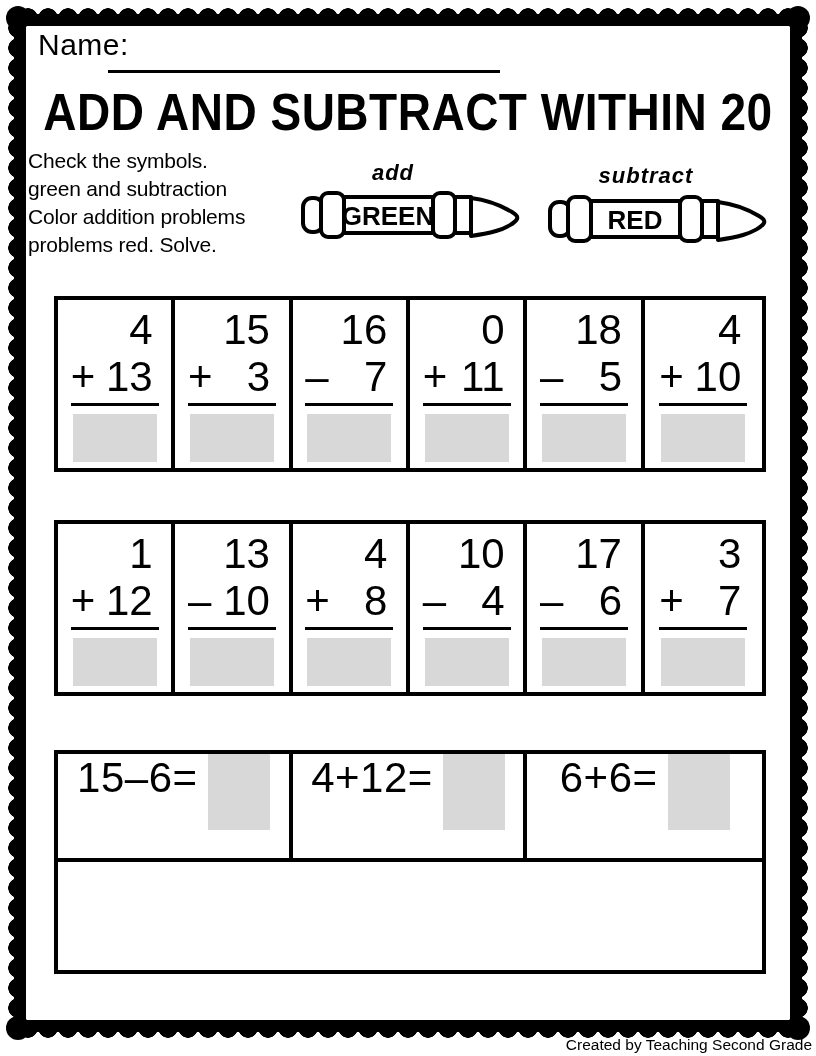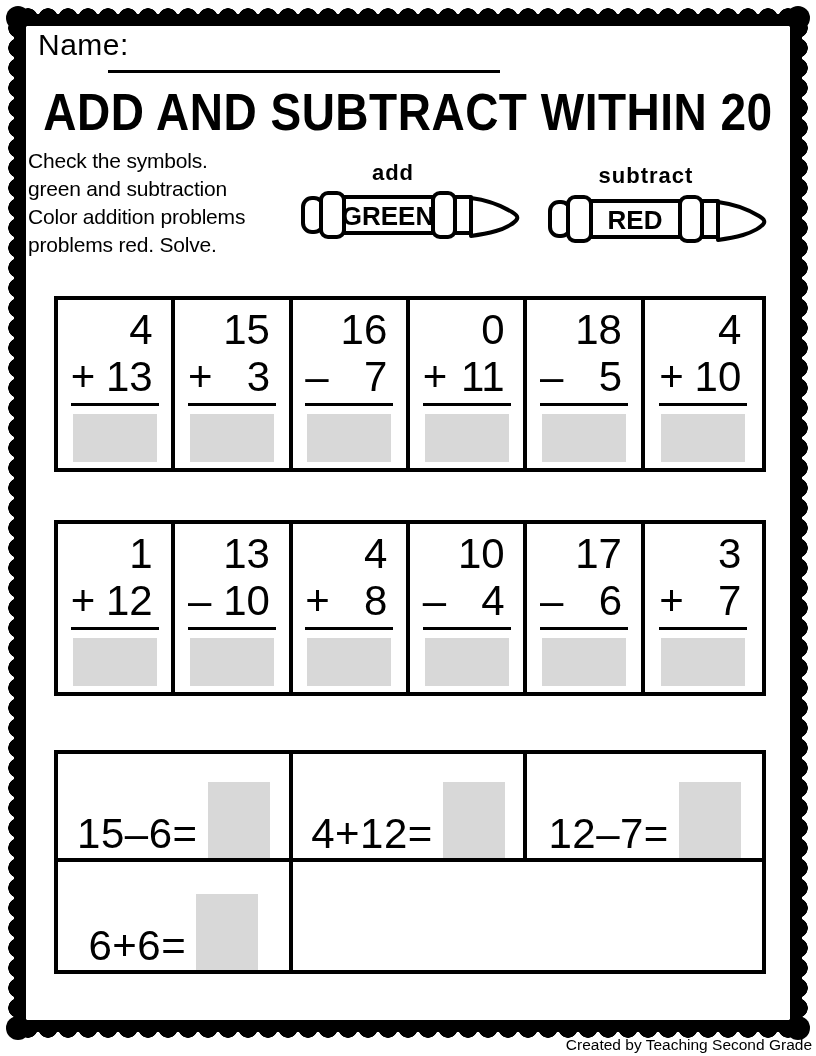--- a/index.html
+++ b/index.html
@@ -35,21 +35,21 @@
   .title { position:absolute; left:28px; right:28px; top:82px; text-align:center;
     font-size:46px; font-weight:bold; letter-spacing:0.5px; white-space:nowrap;
     transform:scaleY(1.12); transform-origin:top center; }
 
   
   .instructions { position:absolute; left:28px; top:147px; width:268px; text-align:left;
     font-size:21px; line-height:28px; letter-spacing:-0.2px; }
 
   
   .legend-label { position:absolute; width:190px; text-align:center;
-    font-size:22px; font-weight:bold; letter-spacing:1px; }
+    font-size:22px; font-weight:bold; letter-spacing:1px;font-style:italic; }
   .legend-label.add { left:298px; top:160px; }
   .legend-label.subtract { left:551px; top:163px; }
   .crayon { position:absolute; width:225px; height:58px; }
   .crayon.add { left:300px; top:186px; }
   .crayon.subtract { left:547px; top:190px; }
   .crayon-word { font-family:"Liberation Sans", sans-serif; font-weight:bold; font-size:26px; }
 
   
   .vgrid { position:absolute; left:54px; width:712px; height:176px;
     border:4px solid #000; display:grid; grid-template-columns:repeat(6,1fr); background:#fff; }
@@ -61,21 +61,21 @@
   .vrow { display:flex; justify-content:space-between; font-size:42px; line-height:45px;
     padding-right:6px; margin-top:2px; }
   .vline { border-bottom:3px solid #000; margin-top:4px; }
   .vbox { height:48px; width:84px; margin:8px auto 0 auto; background:#d8d8d8; }
 
   
   .hgrid { position:absolute; left:54px; top:750px; width:712px; height:224px;
     border:4px solid #000; display:grid; grid-template-columns:repeat(3,1fr);
     grid-template-rows:repeat(2,1fr); background:#fff; }
   .hcell { border-right:4px solid #000; border-bottom:4px solid #000;
-    display:flex; align-items:flex-end; justify-content:center; gap:10px; }
+    display:flex; align-items:flex-start; justify-content:center; gap:10px; }
   .hcell:nth-child(3n) { border-right:none; }
   .hcell:nth-child(n+4) { border-bottom:none; }
   .heq { font-size:42px; letter-spacing:0.5px; }
   .hbox { width:62px; height:76px; background:#d8d8d8; }
 
   
   .footer-credit { position:absolute; right:4px; bottom:2px; font-size:15.5px; }
 </style>
 </head>
 <body>
@@ -266,24 +266,20 @@
   <div class="hgrid">
     <div class="hcell">
       <span class="heq">15–6=</span>
       <div class="hbox"></div>
     </div>
     <div class="hcell">
       <span class="heq">4+12=</span>
       <div class="hbox"></div>
     </div>
     <div class="hcell">
-      <span class="heq">12–7=</span>
-      <div class="hbox"></div>
-    </div>
-    <div class="hcell">
       <span class="heq">6+6=</span>
       <div class="hbox"></div>
     </div>
   </div>
 
   <div class="footer-credit">Created by Teaching Second Grade</div>
 
 </div>
 
 </body></html>

